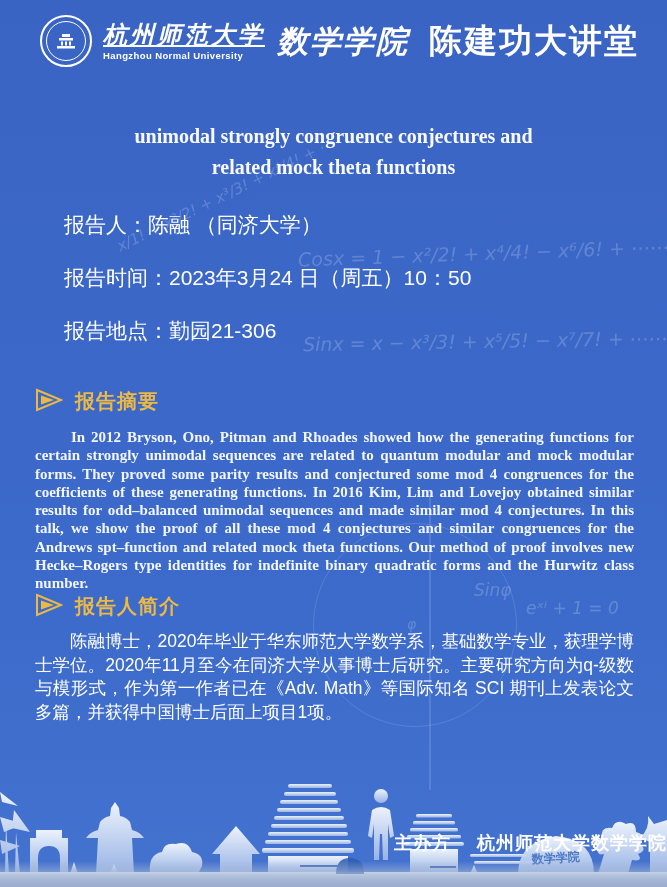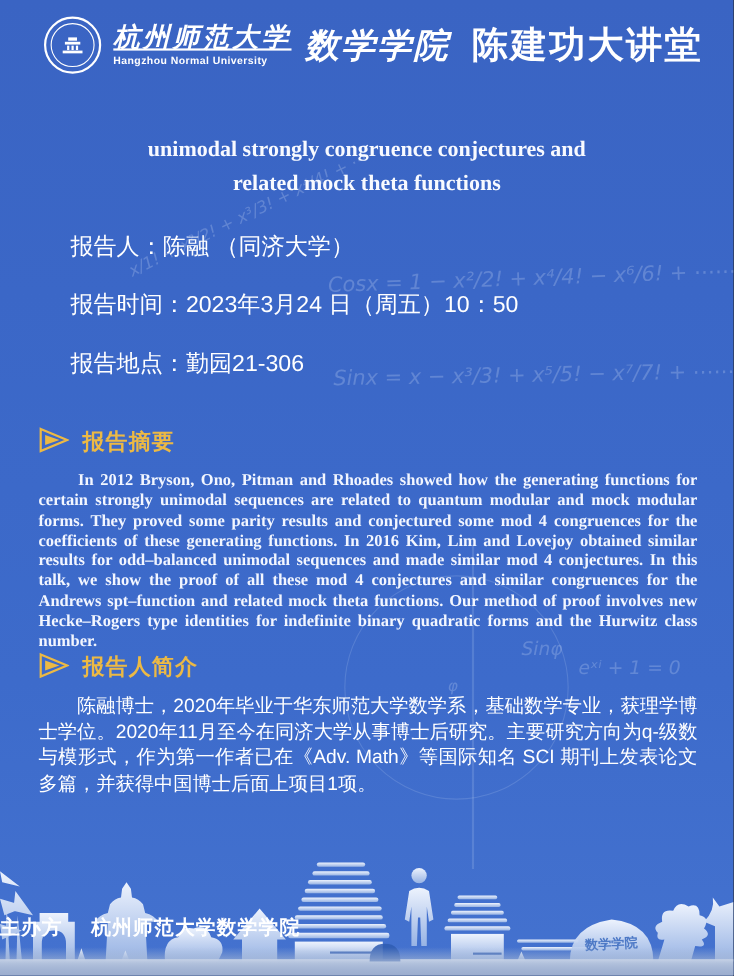--- a/index.html
+++ b/index.html
@@ -54,21 +54,21 @@
   .section-head .label { margin-left:12px; color:#ecb944; font-size:20px; font-weight:bold;
                          letter-spacing:1px; }
   .abstract-text { margin-top:13px; color:#f2f6ff; font-family:"Liberation Serif", serif;
                    font-weight:bold; font-size:15px; line-height:18.3px; text-align:justify;
                    text-indent:2.4em; }
   .bio-text { margin-top:10px; color:#ffffff; font-size:17.5px; line-height:23.5px;
               text-align:justify; text-indent:2em; }
 
   
   .skyline { position:absolute; left:0; bottom:0; width:667px; height:125px; }
-  .organizer { position:absolute; left:0; right:0; bottom:32px; text-align:left;
+  .organizer { position:absolute; left:0; right:0; bottom:32px; text-align:right;
                color:#fff; font-size:18px; font-weight:bold; letter-spacing:1px; z-index:3; }
   .organizer .org-gap { display:inline-block; width:26px; }
   .mist { position:absolute; left:0; right:0; bottom:0; height:26px; z-index:4;
           background:linear-gradient(180deg, rgba(168,185,214,0) 0%, rgba(166,183,212,0.8) 60%, #9cadce 100%); }
 </style>
 </head>
 <body>
 
 <div class="poster">
 

